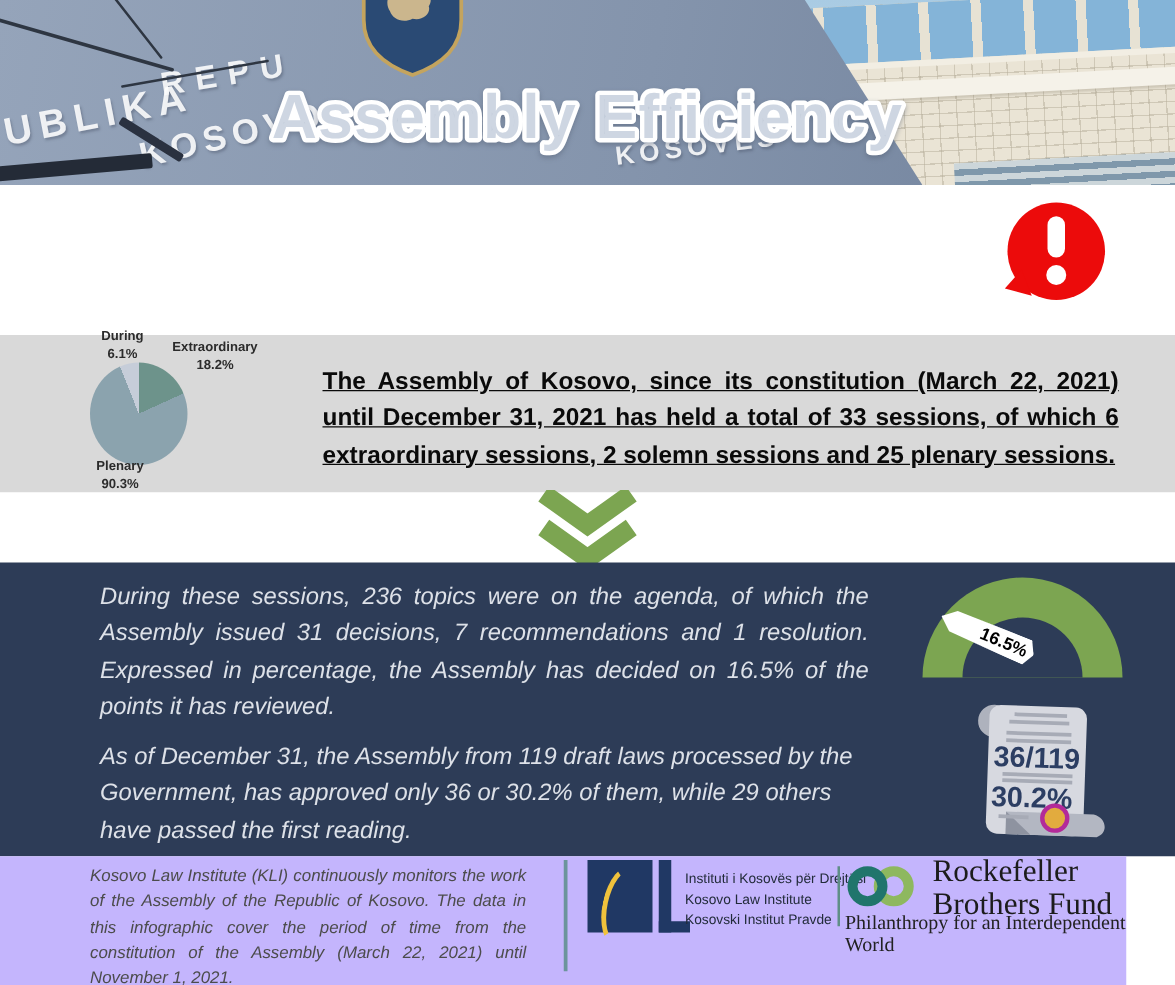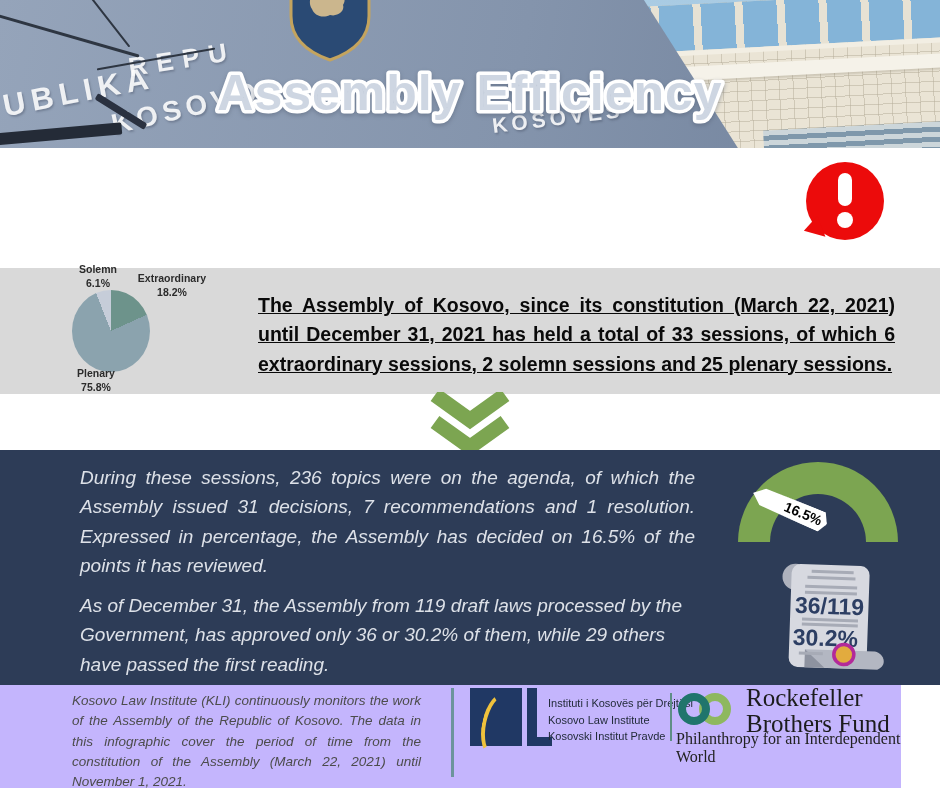--- a/index.html
+++ b/index.html
@@ -147,30 +147,30 @@
     <div class="alert-bubble">
       <div class="tail"></div>
       <div class="bar"></div>
       <div class="dot"></div>
     </div>
   </div>
 
   <div class="stats-band">
     <div class="pie" style="background: conic-gradient(rgb(109, 147, 139) 0deg, rgb(109, 147, 139) 65.52deg, rgb(139, 163, 174) 65.52deg, rgb(139, 163, 174) 338.4deg, rgb(198, 205, 217) 338.4deg, rgb(198, 205, 217) 360deg);"></div>
     <div class="pie-lab lab-solemn">
-      <span>Solemn</span>
+      <span>During</span>
       <span>6.1%</span>
     </div>
     <div class="pie-lab lab-extra">
       <span>Extraordinary</span>
       <span>18.2%</span>
     </div>
     <div class="pie-lab lab-plenary">
       <span>Plenary</span>
-      <span>75.8%</span>
+      <span>90.3%</span>
     </div>
     <p class="sessions-text">The Assembly of Kosovo, since its constitution (March 22, 2021) until December 31, 2021 has held a total of 33 sessions, of which 6 extraordinary sessions, 2 solemn sessions and 25 plenary sessions.</p>
   </div>
 
   <div class="chevron-band">
     <svg class="chevron" width="92" height="64" viewBox="0 0 92 64">
       <path d="M11 3 L46 28 L81 3" fill="none" stroke="#7ca551" stroke-width="15"></path>
       <path d="M11 30 L46 55 L81 30" fill="none" stroke="#7ca551" stroke-width="15"></path>
     </svg>
   </div>

